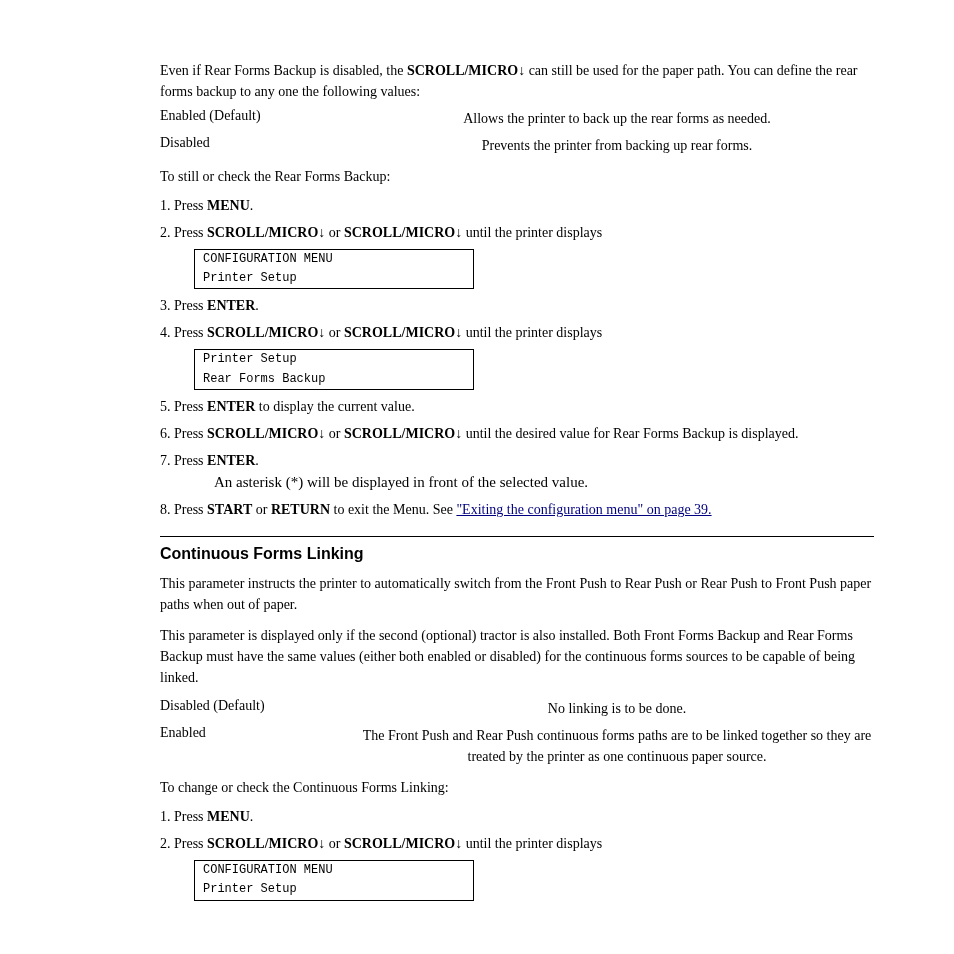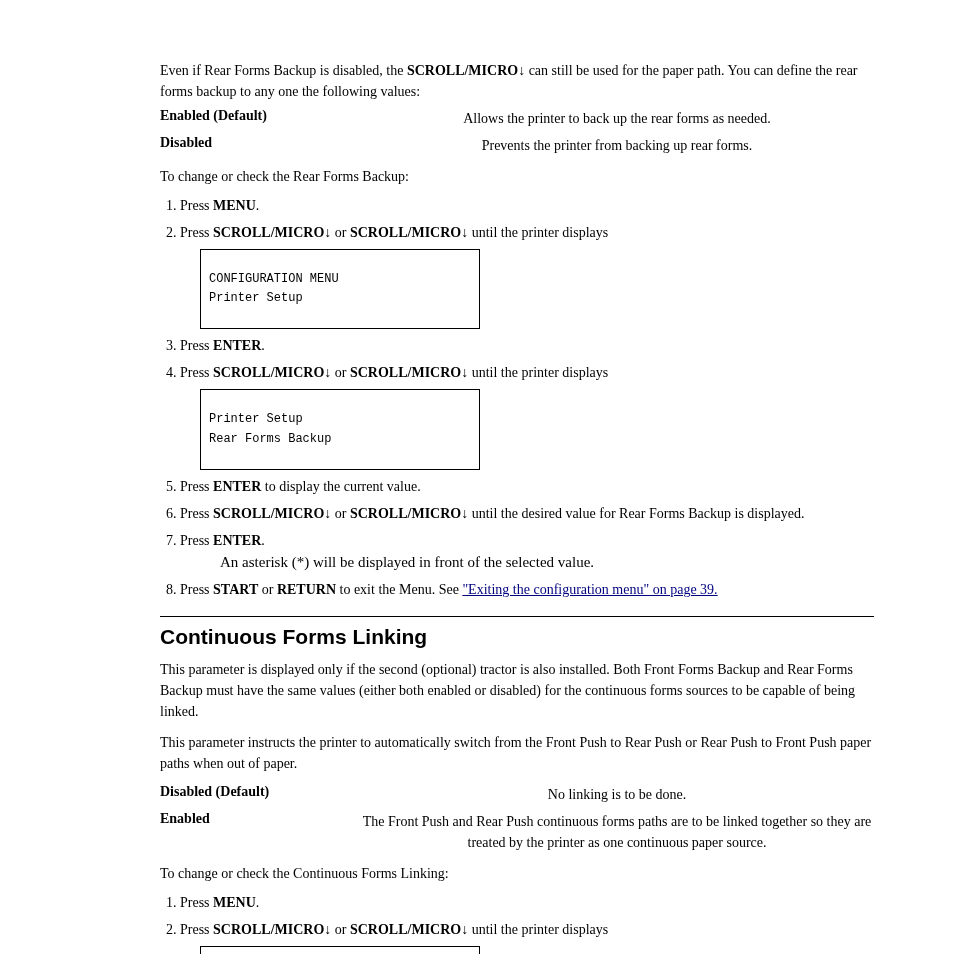--- a/index.html
+++ b/index.html
@@ -26,44 +26,44 @@
     .values-table {
       margin-bottom: 10px;
       width: 100%;
     }
     .values-table .row {
       display: flex;
       margin-bottom: 6px;
       align-items: flex-start;
     }
     .values-table .term {
-      font-weight: bold;
+      font-weight: normal;
       min-width: 200px;
       flex-shrink: 0;
     }
     .values-table .definition {
       flex: 1;
       line-height: 1.5;
       text-align: center;
     }
     .steps-intro {
       margin-bottom: 8px;
       line-height: 1.5;
     }
     ol.steps {
-      margin-left: 20px;
+      margin-left: 14px;
       margin-bottom: 8px;
     }
     ol.steps li {
       margin-bottom: 6px;
       line-height: 1.5;
     }
     .code-box {
       border: 1px solid #000;
-      padding: 20px 8px;
+      padding: 0 8px;
       font-family: "Courier New", Courier, monospace;
       font-size: 12px;
       width: 280px;
       margin: 6px 0 6px 20px;
       background: #fff;
       line-height: 1.6;
     }
     .bold { font-weight: bold; }
     .asterisk-note {
       margin-left: 40px;
@@ -74,21 +74,21 @@
     .link-text {
       color: #000080;
       text-decoration: underline;
     }
     hr.section-divider {
       border: none;
       border-top: 1px solid #000;
       margin: 16px 0 8px 0;
     }
     .section-heading {
-      font-size: 21px;
+      font-size: 16px;
       font-weight: bold;
       font-family: Arial, Helvetica, sans-serif;
       margin-bottom: 10px;
     }
     .section-body {
       line-height: 1.5;
       margin-bottom: 10px;
     }
   </style>
 </head>
@@ -104,21 +104,21 @@
     <div class="row">
       <span class="term bold">Enabled (Default)</span>
       <span class="definition">Allows the printer to back up the rear forms as needed.</span>
     </div>
     <div class="row">
       <span class="term bold">Disabled</span>
       <span class="definition">Prevents the printer from backing up rear forms.</span>
     </div>
   </div>
 
-  <p class="steps-intro">To change or check the Rear Forms Backup:</p>
+  <p class="steps-intro">To still or check the Rear Forms Backup:</p>
 
   <ol class="steps">
     <li>Press <strong>MENU</strong>.</li>
     <li>Press <strong>SCROLL/MICRO↓</strong> or <strong>SCROLL/MICRO↓</strong> until the printer displays
       <div class="code-box">
         <span>CONFIGURATION MENU</span><br>
         <span>Printer Setup</span>
       </div>
     </li>
     <li>Press <strong>ENTER</strong>.</li>
@@ -133,22 +133,22 @@
     <li>Press <strong>ENTER</strong>.
       <div class="asterisk-note">An asterisk (*) will be displayed in front of the selected value.</div>
     </li>
     <li>Press <strong>START</strong> or <strong>RETURN</strong> to exit the Menu. See <a class="link-text">"Exiting the configuration menu" on page 39.</a></li>
   </ol>
 
   <hr class="section-divider">
 
   <h2 class="section-heading">Continuous Forms Linking</h2>
 
+  <p class="section-body">This parameter instructs the printer to automatically switch from the Front Push to Rear Push or Rear Push to Front Push paper paths when out of paper.</p>
   <p class="section-body">This parameter is displayed only if the second (optional) tractor is also installed. Both Front Forms Backup and Rear Forms Backup must have the same values (either both enabled or disabled) for the continuous forms sources to be capable of being linked.</p>
-  <p class="section-body">This parameter instructs the printer to automatically switch from the Front Push to Rear Push or Rear Push to Front Push paper paths when out of paper.</p>
 
   <div class="values-table">
     <div class="row">
       <span class="term bold">Disabled (Default)</span>
       <span class="definition">No linking is to be done.</span>
     </div>
     <div class="row">
       <span class="term bold">Enabled</span>
       <span class="definition">The Front Push and Rear Push continuous forms paths are to be linked together so they are treated by the printer as one continuous paper source.</span>
     </div>

